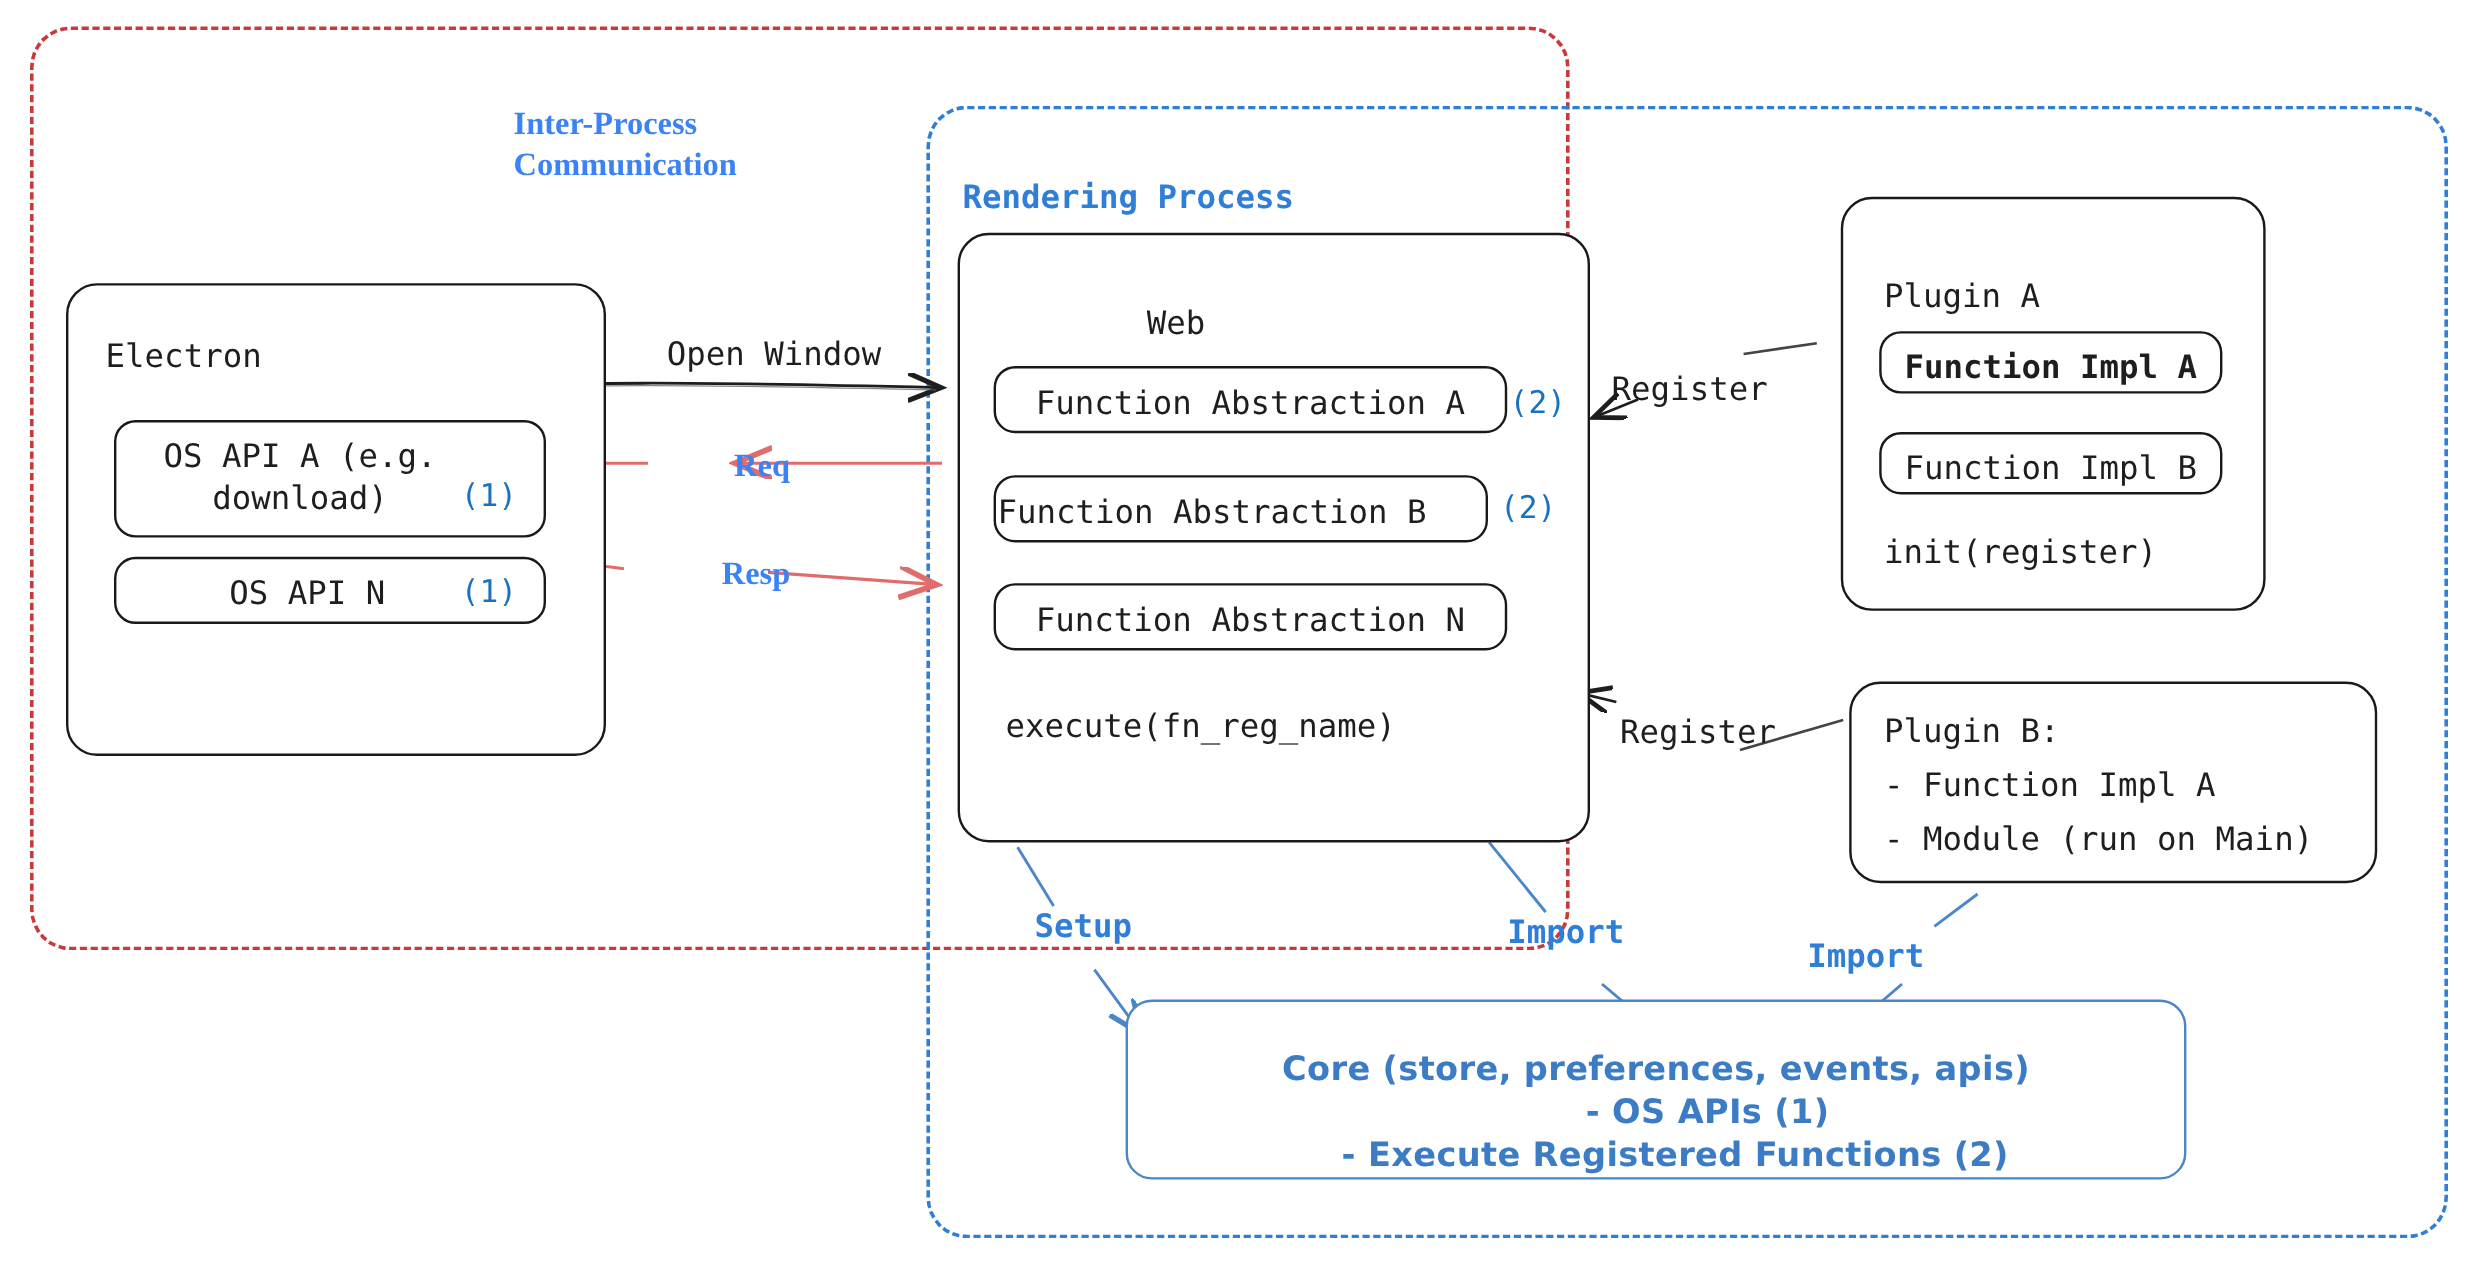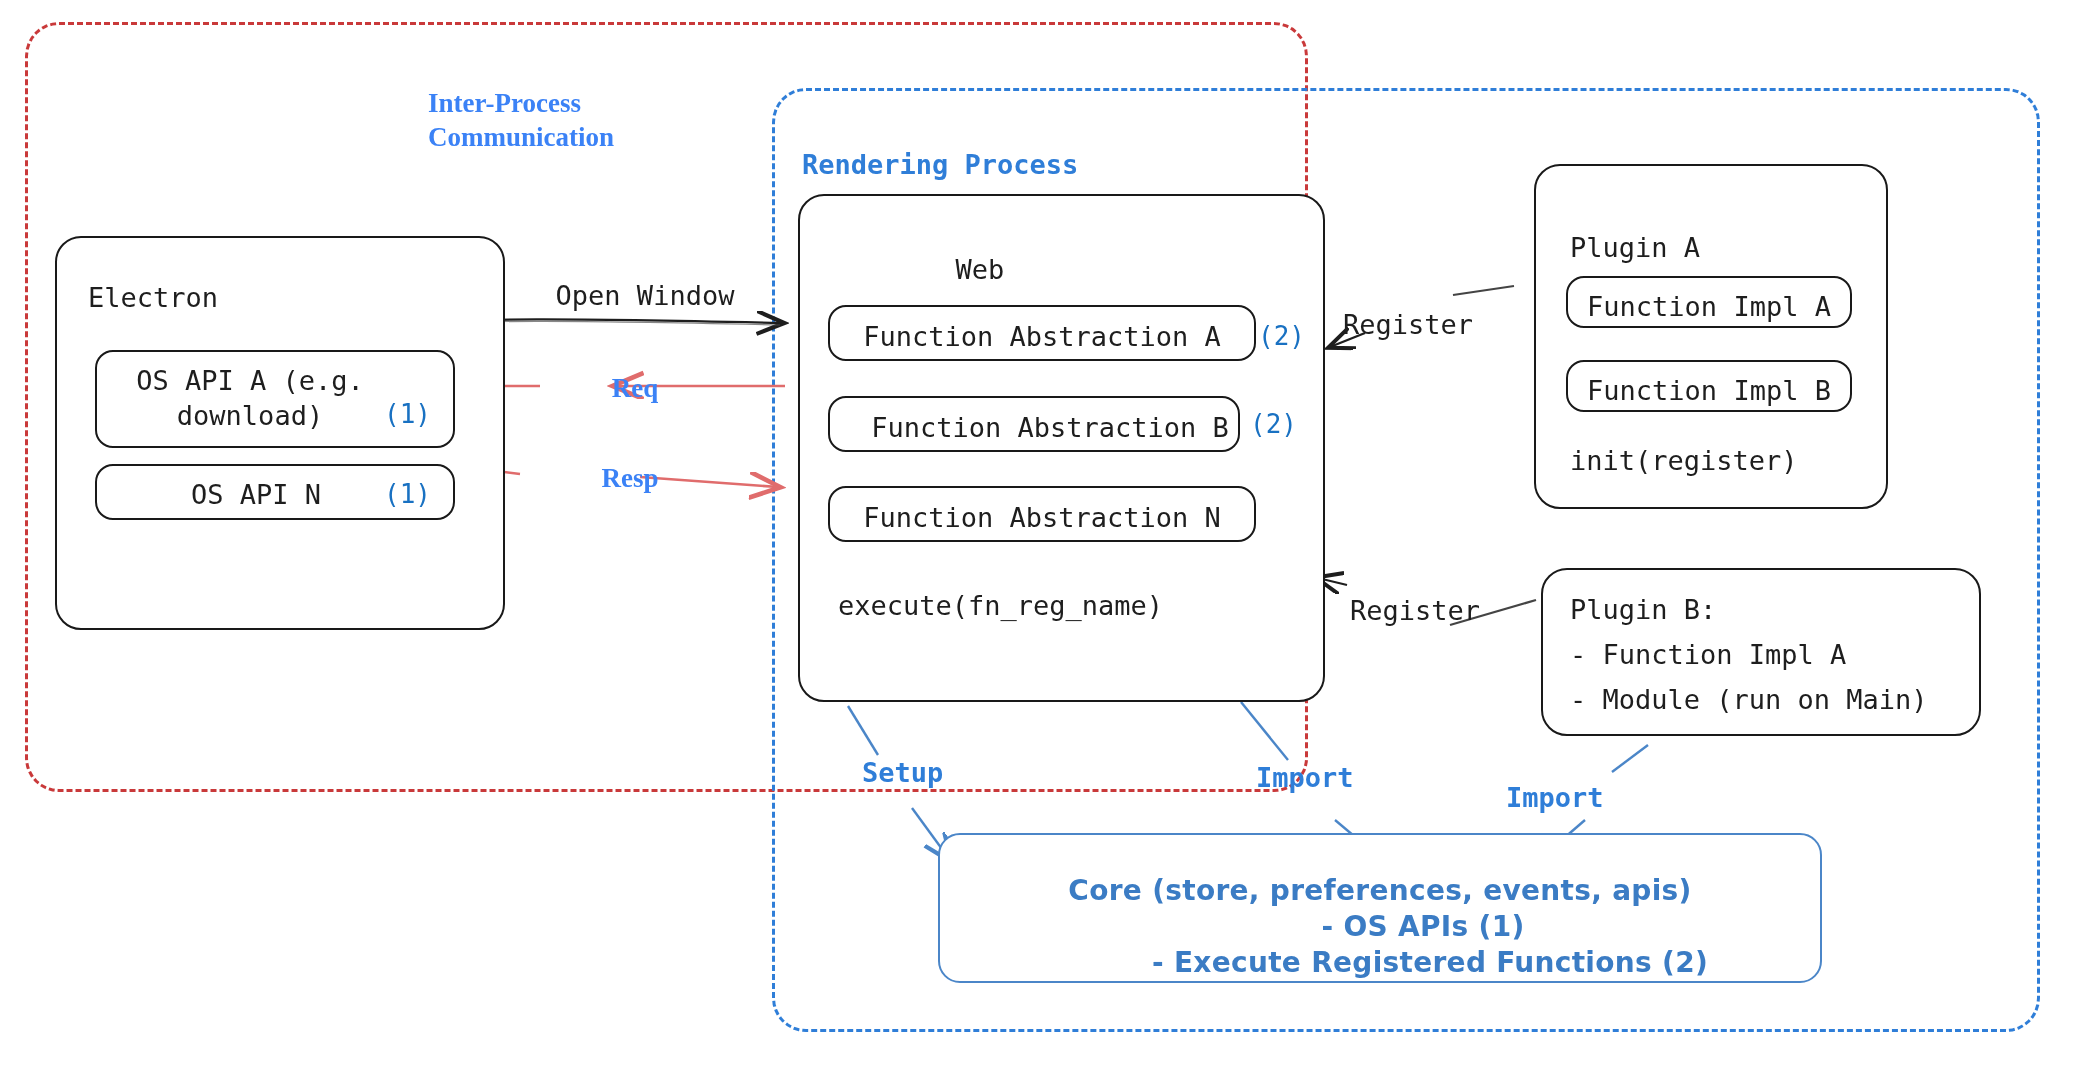--- a/index.html
+++ b/index.html
@@ -133,49 +133,49 @@
   <div class="txt mono c-red t-label ctr bold" style="left:565px;top:461px;width:130px;">Resp</div>
 
   <div class="hbox" style="left:798px;top:194px;width:527px;height:508px;"></div>
   <div class="txt mono c-dark t-box ctr" style="left:830px;top:252px;width:300px;">Web</div>
 
   <div class="hbox inner" style="left:828px;top:305px;width:428px;height:56px;"></div>
   <div class="txt mono c-dark t-box ctr" style="left:828px;top:319px;width:428px;">Function Abstraction A</div>
   <div class="txt mono c-blue t-mark lft" style="left:1258px;top:320px;width:80px;">(2)</div>
 
   <div class="hbox inner" style="left:828px;top:396px;width:412px;height:56px;"></div>
-  <div class="txt mono c-dark t-box ctr" style="left:844px;top:410px;width:412px;">Function Abstraction B</div>
+  <div class="txt mono c-dark t-box ctr" style="left:804px;top:410px;width:412px;">Function Abstraction B</div>
   <div class="txt mono c-blue t-mark lft" style="left:1250px;top:408px;width:80px;">(2)</div>
 
   <div class="hbox inner" style="left:828px;top:486px;width:428px;height:56px;"></div>
   <div class="txt mono c-dark t-box ctr" style="left:828px;top:500px;width:428px;">Function Abstraction N</div>
 
   <div class="txt mono c-dark t-box lft" style="left:838px;top:588px;width:460px;">execute(fn_reg_name)</div>
 
   <div class="txt mono c-dark t-label lft" style="left:1343px;top:307px;width:220px;">Register</div>
   <div class="txt mono c-dark t-label lft" style="left:1350px;top:593px;width:220px;">Register</div>
 
   <div class="hbox" style="left:1534px;top:164px;width:354px;height:345px;"></div>
   <div class="txt mono c-dark t-box lft" style="left:1570px;top:230px;width:300px;">Plugin A</div>
 
   <div class="hbox inner" style="left:1566px;top:276px;width:286px;height:52px;"></div>
-  <div class="txt mono c-dark t-box ctr" style="left:1566px;top:289px;width:286px;">Function Impl A</div>
+  <div class="txt mono c-dark t-box ctr" style="left:1566px;top:289px;width:286px;font-weight:bold;">Function Impl A</div>
 
   <div class="hbox inner" style="left:1566px;top:360px;width:286px;height:52px;"></div>
   <div class="txt mono c-dark t-box ctr" style="left:1566px;top:373px;width:286px;">Function Impl B</div>
 
   <div class="txt mono c-dark t-box lft" style="left:1570px;top:443px;width:320px;">init(register)</div>
 
   <div class="hbox" style="left:1541px;top:568px;width:440px;height:168px;"></div>
   <div class="txt mono c-dark t-box lft" style="left:1570px;top:592px;width:400px;">Plugin B:</div>
   <div class="txt mono c-dark t-box lft" style="left:1570px;top:637px;width:400px;">- Function Impl A</div>
   <div class="txt mono c-dark t-box lft" style="left:1570px;top:682px;width:420px;">- Module (run on Main)</div>
 
   <div class="txt mono c-blue2 t-label lft bold" style="left:862px;top:755px;width:180px;">Setup</div>
   <div class="txt mono c-blue2 t-label lft bold" style="left:1256px;top:760px;width:190px;">Import</div>
   <div class="txt mono c-blue2 t-label lft bold" style="left:1506px;top:780px;width:190px;">Import</div>
 
   <div class="hbox core" style="left:938px;top:833px;width:884px;height:150px;"></div>
   <div class="txt sans c-corefont t-core ctr" style="left:938px;top:858px;width:884px;">Core (store, preferences, events, apis)</div>
   <div class="txt sans c-corefont t-core ctr" style="left:906px;top:894px;width:1034px;">- OS APIs (1)</div>
-  <div class="txt sans c-corefont t-core ctr" style="left:988px;top:930px;width:884px;">- Execute Registered Functions (2)</div>
+  <div class="txt sans c-corefont t-core ctr" style="left:954px;top:930px;width:884px;">- Execute Registered Functions (2)</div>
 
 </div>
 
 </body></html>

